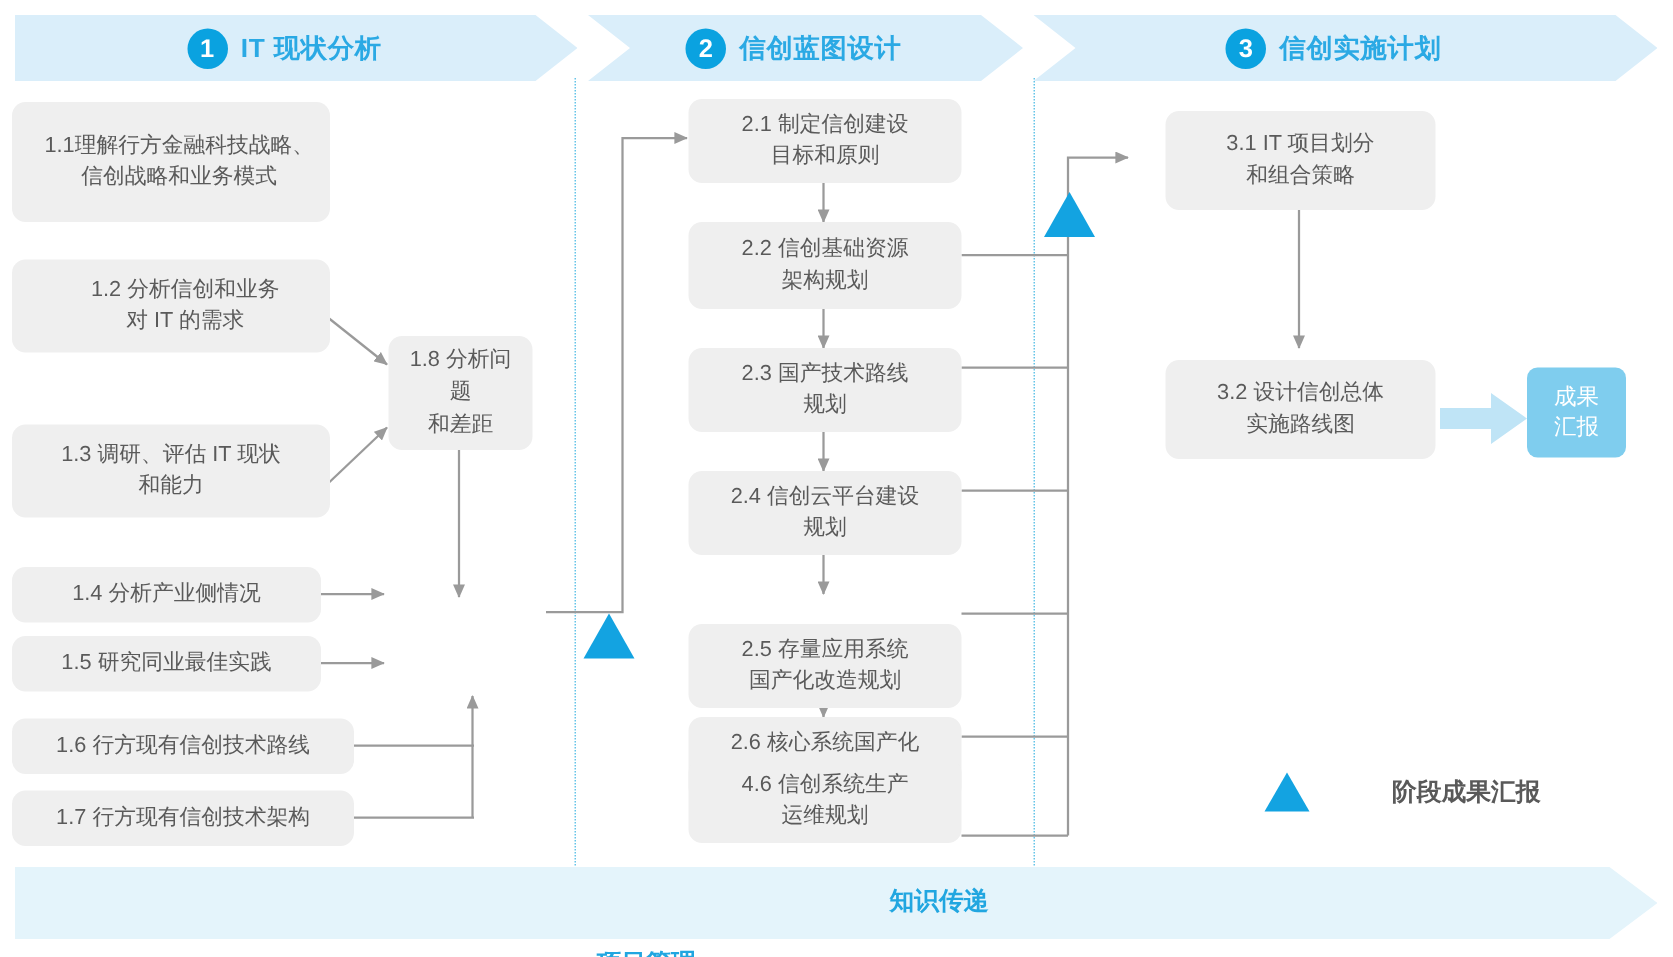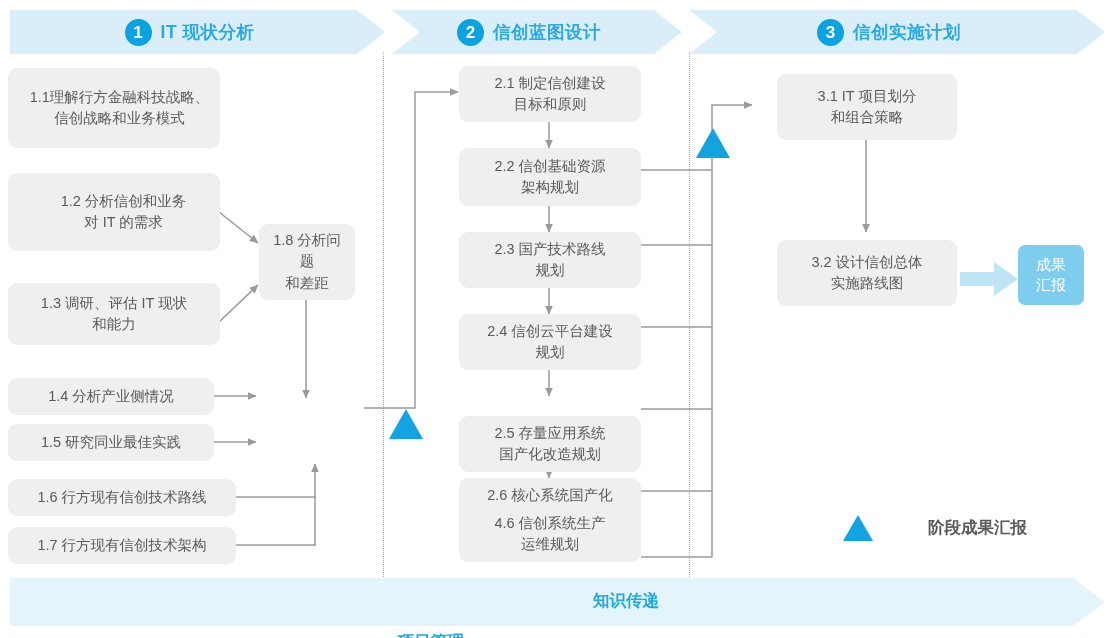--- a/index.html
+++ b/index.html
@@ -233,21 +233,21 @@
       <path d="M866,140 L866,232" marker-end="url(#ah)"></path>
     </g>
 
     <g>
       <path d="M960,272 L994,272 L994,262 L1018,279 L994,296 L994,286 L960,286 z" fill="#bfe4f6"></path>
     </g>
   </svg>
 
   <div class="box" style="left:8px;  top:68px;  width:212px; height:80px;padding-left:20px;">1.1理解行方金融科技战略、
 信创战略和业务模式</div>
-  <div class="box" style="left:8px;  top:173px; width:212px; height:78px;padding-left:28px;">1.2 分析信创和业务
+  <div class="box" style="left:8px;  top:173px; width:212px; height:62px;padding-left:28px;">1.2 分析信创和业务
 对 IT 的需求</div>
   <div class="box" style="left:8px;  top:283px; width:212px; height:62px;">1.3 调研、评估 IT 现状
 和能力</div>
   <div class="box" style="left:8px;  top:378px; width:206px; height:37px;">1.4 分析产业侧情况</div>
   <div class="box" style="left:8px;  top:424px; width:206px; height:37px;">1.5 研究同业最佳实践</div>
   <div class="box" style="left:8px;  top:479px; width:228px; height:37px;">1.6 行方现有信创技术路线</div>
   <div class="box" style="left:8px;  top:527px; width:228px; height:37px;">1.7 行方现有信创技术架构</div>
 
   <div class="box" style="left:259px; top:224px; width:96px;  height:76px;">1.8 分析问题
 和差距</div>

